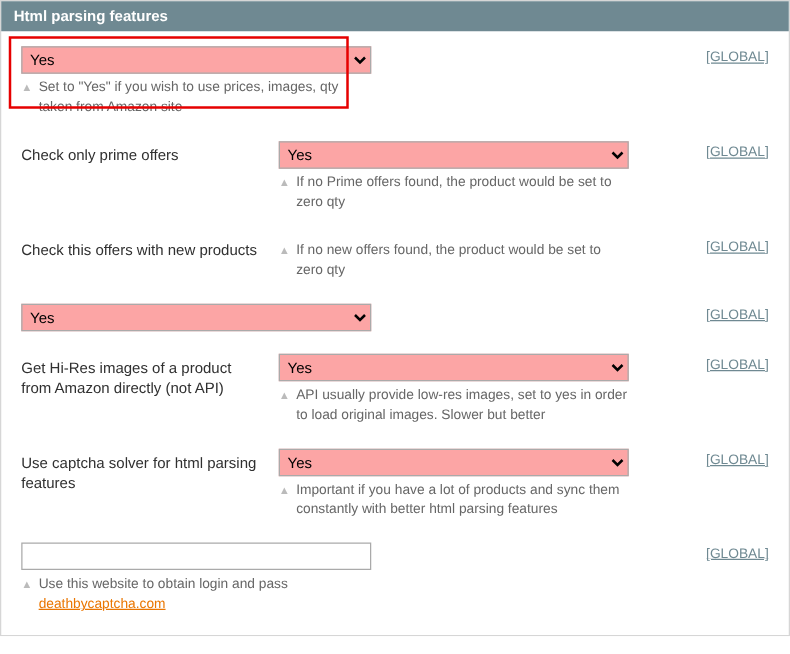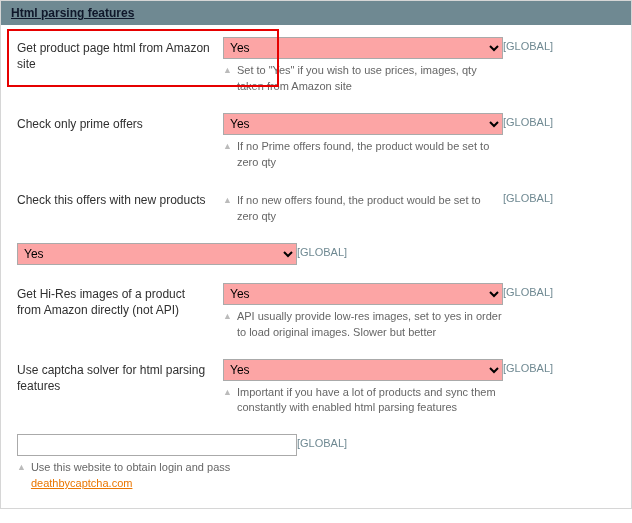--- a/index.html
+++ b/index.html
@@ -12,25 +12,24 @@
       font-size: 12px;
       color: #2f2f2f;
       background: #fff;
       width: 632px;
     }
     .panel {
       border: 1px solid #d6d6d6;
     }
     .panel-header {
       background: #6f8992;
-      color: #0f172a;
+      color: #ffffff;
       font-weight: bold;
       padding: 5px 10px;
       font-size: 12px;
-      text-decoration: underline;
     }
     .panel-body {
       padding: 12px 16px 16px 16px;
     }
     .field-row {
       display: flex;
       align-items: flex-start;
       margin-bottom: 18px;
       position: relative;
     }
@@ -44,23 +43,25 @@
       padding-top: 3px;
       color: #303030;
       line-height: 1.35;
     }
     .control-col {
       width: 280px;
       flex-shrink: 0;
     }
     .scope-col {
       flex: 1;
+      text-align: right;
       padding-top: 3px;
       color: #6f8992;
       font-size: 11px;
+      text-decoration: underline;
     }
     select.control {
       width: 100%;
       height: 22px;
       border: 1px solid #aaa;
       background: #fca5a5;
       font-size: 12px;
       padding: 0 2px;
     }
     input.control {
@@ -103,21 +104,20 @@
   </style>
 </head>
 <body>
 
 <div class="panel">
   <div class="panel-header">Html parsing features</div>
   <div class="panel-body">
 
     <div class="field-row">
       <div class="highlight-box"></div>
-      <div class="label-col">Get product page html from Amazon site</div>
       <div class="control-col">
         <select class="control">
           <option selected="">Yes</option>
         </select>
         <div class="help">
           <span class="help-arrow">▲</span>
           <span class="help-text">Set to "Yes" if you wish to use prices, images, qty taken from Amazon site</span>
         </div>
       </div>
       <div class="scope-col">[GLOBAL]</div>
@@ -172,21 +172,21 @@
     </div>
 
     <div class="field-row">
       <div class="label-col">Use captcha solver for html parsing features</div>
       <div class="control-col">
         <select class="control">
           <option selected="">Yes</option>
         </select>
         <div class="help">
           <span class="help-arrow">▲</span>
-          <span class="help-text">Important if you have a lot of products and sync them constantly with enabled html parsing features</span>
+          <span class="help-text">Important if you have a lot of products and sync them constantly with better html parsing features</span>
         </div>
       </div>
       <div class="scope-col">[GLOBAL]</div>
     </div>
 
     <div class="field-row">
       <div class="control-col">
         <input type="text" class="control" value="" style="">
         <div class="help">
           <span class="help-arrow">▲</span>

